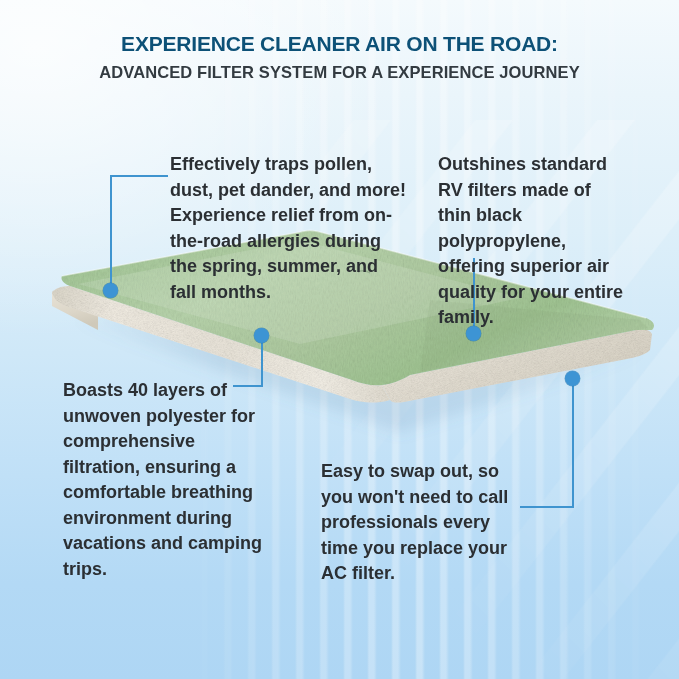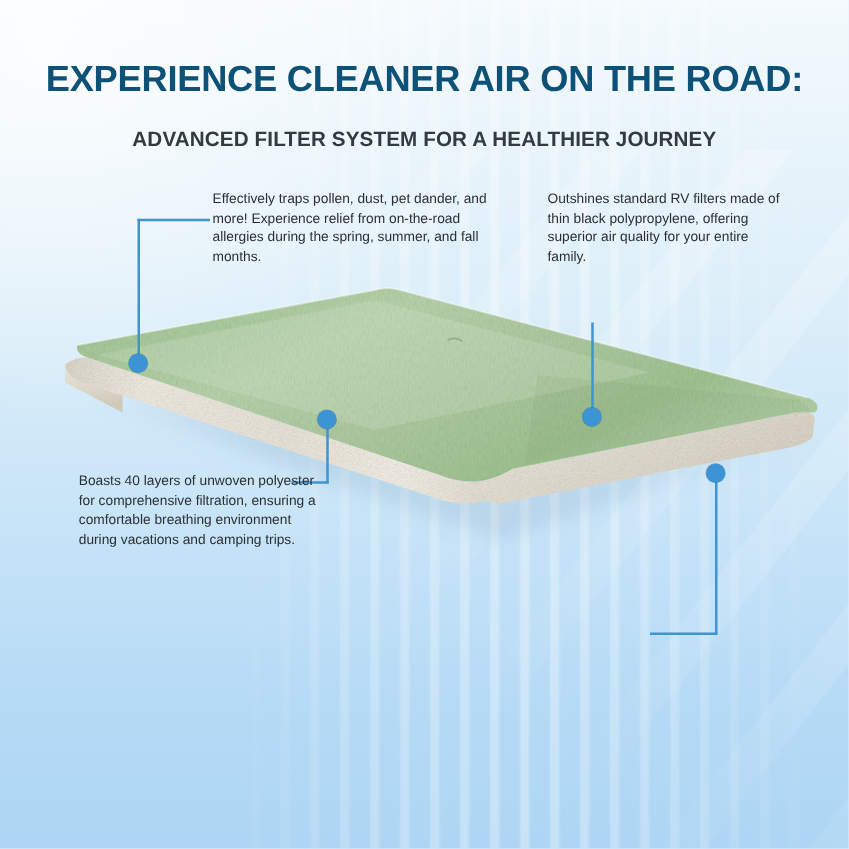--- a/index.html
+++ b/index.html
@@ -42,33 +42,33 @@
   }
   .bg-glow{
     position:absolute;left:-120px;top:-80px;width:520px;height:420px;
     background:radial-gradient(ellipse at 30% 30%,rgba(255,255,255,.75),rgba(255,255,255,0) 70%);
     pointer-events:none;
   }
 
   
   .header{position:absolute;left:0;top:0;width:679px;text-align:center;}
   .title{
-    margin:16px;padding-top:33px;
-    font-size:29px;font-weight:bold;letter-spacing:-0.2px;
+    margin:0;padding-top:33px;
+    font-size:21px;font-weight:bold;letter-spacing:-0.2px;
     color:#0d5177;line-height:1.05;
     font-family:"Liberation Sans",sans-serif;
   }
   .subtitle{
     margin:0;padding-top:8px;
     font-size:16.5px;font-weight:bold;letter-spacing:0.1px;
     color:#333b41;line-height:1.1;
   }
 
   
-  .callout{position:absolute;font-size:11px;line-height:1.42;color:#2b2f33;}
+  .callout{position:absolute;font-size:18px;line-height:1.42;color:#2b2f33;font-weight:bold;}
   .callout p{margin:0;}
   #callout-tl{left:170px;top:152px;width:238px;}
   #callout-tr{left:438px;top:152px;width:190px;}
   #callout-bl{left:47px;top:378px;width:200px;margin-left:16px;}
   #callout-br{left:321px;top:459px;width:200px;}
 
   
   .leader{position:absolute;pointer-events:none;}
   .lead-seg{position:absolute;background:#3f94cf;}
   .dot{
@@ -189,21 +189,21 @@
       <path d="M 430 300 L 640 320 L 648 328 L 420 372 Z" fill="rgba(120,150,110,0.12)"></path>
 
       <path d="M 358 272 q 6 -3 12 1" stroke="rgba(90,115,85,.35)" stroke-width="1.4" fill="none"></path>
 
       <path d="M 62 276 L 300 232 C 306 230 314 230 320 232 L 646 318" stroke="rgba(255,255,255,0.42)" stroke-width="1.6" fill="none"></path>
     </svg>
   </div>
 
   <div class="header">
     <h1 class="title">EXPERIENCE CLEANER AIR ON THE ROAD:</h1>
-    <h2 class="subtitle">ADVANCED FILTER SYSTEM FOR A HEALTHIER JOURNEY</h2>
+    <h2 class="subtitle">ADVANCED FILTER SYSTEM FOR A EXPERIENCE JOURNEY</h2>
   </div>
 
   <div class="leader">
     <div class="lead-seg" style="left:110px;top:175px;width:58px;height:1.6px;"></div>
     <div class="lead-seg" style="left:110px;top:175px;width:1.6px;height:113px;"></div>
   </div>
   <div class="dot" style="left:103px;top:283px;"></div>
   <div class="callout" id="callout-tl">
     <p>Effectively traps pollen, dust, pet dander, and more! Experience relief from on-the-road allergies during the spring, summer, and fall months.</p>
   </div>
@@ -223,14 +223,17 @@
   <div class="dot" style="left:254px;top:328px;"></div>
   <div class="callout" id="callout-bl">
     <p>Boasts 40 layers of unwoven polyester for comprehensive filtration, ensuring a comfortable breathing environment during vacations and camping trips.</p>
   </div>
 
   <div class="leader">
     <div class="lead-seg" style="left:572px;top:383px;width:1.6px;height:124px;"></div>
     <div class="lead-seg" style="left:520px;top:506px;width:54px;height:1.6px;"></div>
   </div>
   <div class="dot" style="left:565px;top:371px;"></div>
+  <div class="callout" id="callout-br">
+    <p>Easy to swap out, so you won't need to call professionals every time you replace your AC filter.</p>
+  </div>
 
 </div>
 
 </body></html>

